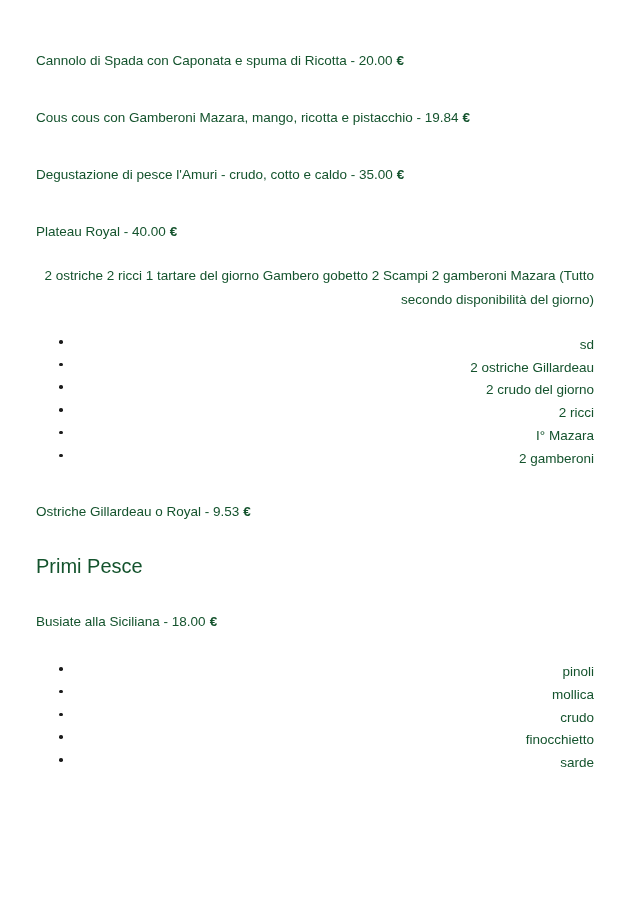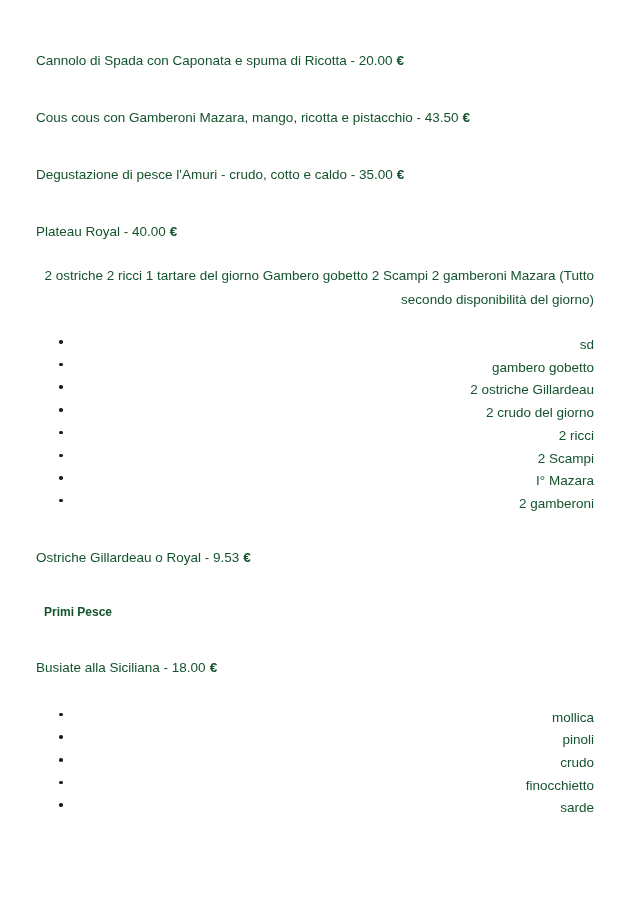--- a/index.html
+++ b/index.html
@@ -22,23 +22,23 @@
   p.item {
     margin: 0;
     line-height: 16px;
   }
   p.desc {
     margin: 0;
     line-height: 24px;
     max-width: 558px;
   }
   h2.section-heading {
-    margin: 8px;
-    font-size: 12px;
-    font-weight: 700;
+    margin: 0;
+    font-size: 20px;
+    font-weight: 400;
     line-height: 20px;
   }
   ul.bullet-list {
     list-style: none;
     margin: 0;
     padding: 0;
     text-align: right;
   }
   ul.bullet-list li {
     position: relative;
@@ -59,38 +59,36 @@
     font-weight: 700;
     margin-left: 4px;
   }
 </style>
 </head>
 <body>
 
 <div class="page" style="background: rgb(255, 255, 255); color: #14532d;">
   <main id="doc">
       <p class="item" style="margin-bottom: 41px;"><span>Cannolo di Spada con Caponata e spuma di Ricotta</span><span> - </span><span>20.00</span><span class="euro">€</span></p>
-      <p class="item" style="margin-bottom: 41px;"><span>Cous cous con Gamberoni Mazara, mango, ricotta e pistacchio</span><span> - </span><span>43.50</span><span class="euro">€</span></p>
+      <p class="item" style="margin-bottom: 41px;"><span>Cous cous con Gamberoni Mazara, mango, ricotta e pistacchio</span><span> - </span><span>19.84</span><span class="euro">€</span></p>
       <p class="item" style="margin-bottom: 41px;"><span>Degustazione di pesce l'Amuri - crudo, cotto e caldo</span><span> - </span><span>35.00</span><span class="euro">€</span></p>
       <p class="item" style="margin-bottom: 24px;"><span>Plateau Royal</span><span> - </span><span>40.00</span><span class="euro">€</span></p>
       <p class="desc" style="margin-bottom: 22px; text-align: right;">2 ostriche 2 ricci 1 tartare del giorno Gambero gobetto 2 Scampi 2 gamberoni Mazara (Tutto secondo disponibilità del giorno)</p>
       <ul class="bullet-list" style="margin-bottom: 34px;">
         <li>sd</li>
-        <li>gambero gobetto</li>
         <li>2 ostriche Gillardeau</li>
         <li>2 crudo del giorno</li>
         <li>2 ricci</li>
-        <li>2 Scampi</li>
         <li>I° Mazara</li>
         <li>2 gamberoni</li>
       </ul>
       <p class="item" style="margin-bottom: 36px;"><span>Ostriche Gillardeau o Royal</span><span> - </span><span>9.53</span><span class="euro">€</span></p>
       <h2 class="section-heading" style="margin-bottom: 38px;">Primi Pesce</h2>
       <p class="item" style="margin-bottom: 31px;"><span>Busiate alla Siciliana</span><span> - </span><span>18.00</span><span class="euro">€</span></p>
       <ul class="bullet-list" style="margin-bottom: 0px;">
+        <li>pinoli</li>
         <li>mollica</li>
-        <li>pinoli</li>
         <li>crudo</li>
         <li>finocchietto</li>
         <li>sarde</li>
       </ul>
     </main>
 </div>
 
 </body></html>

